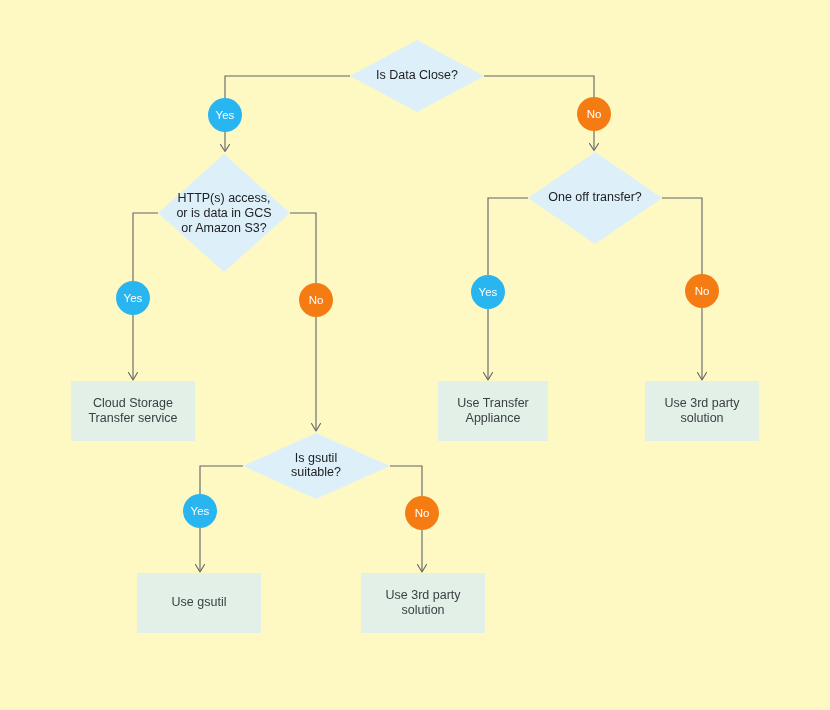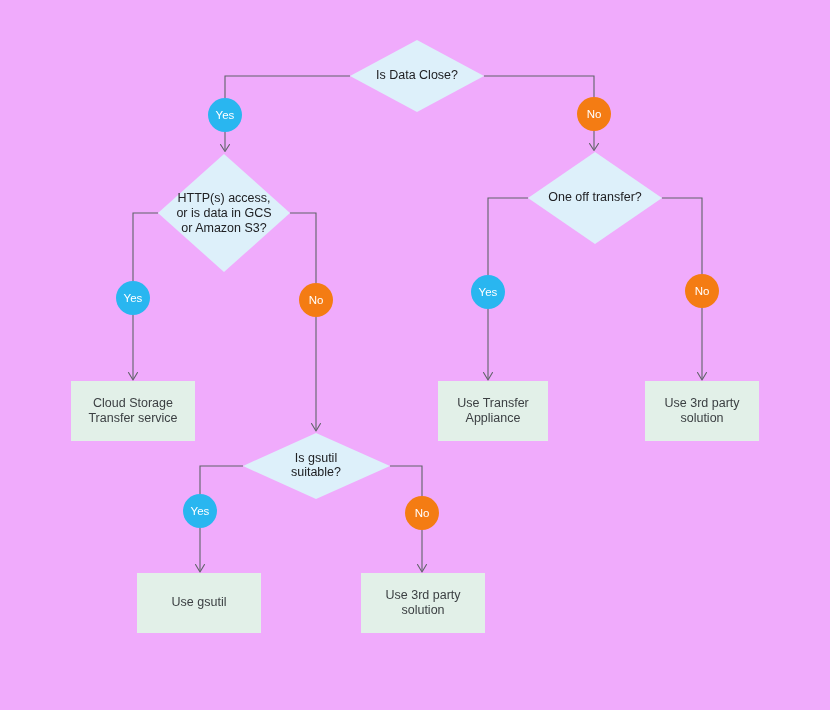--- a/index.html
+++ b/index.html
@@ -10,21 +10,21 @@
   body {
     width: 830px;
     height: 710px;
     font-family: "Liberation Sans", sans-serif;
     overflow: hidden;
   }
   #flowchart-root {
     position: relative;
     width: 830px;
     height: 710px;
-    background: #f0abfc;
+    background: #fef9c3;
   }
   svg#flow-svg {
     position: absolute;
     top: 0;
     left: 0;
     width: 830px;
     height: 710px;
     display: block;
   }
   .node-text {

